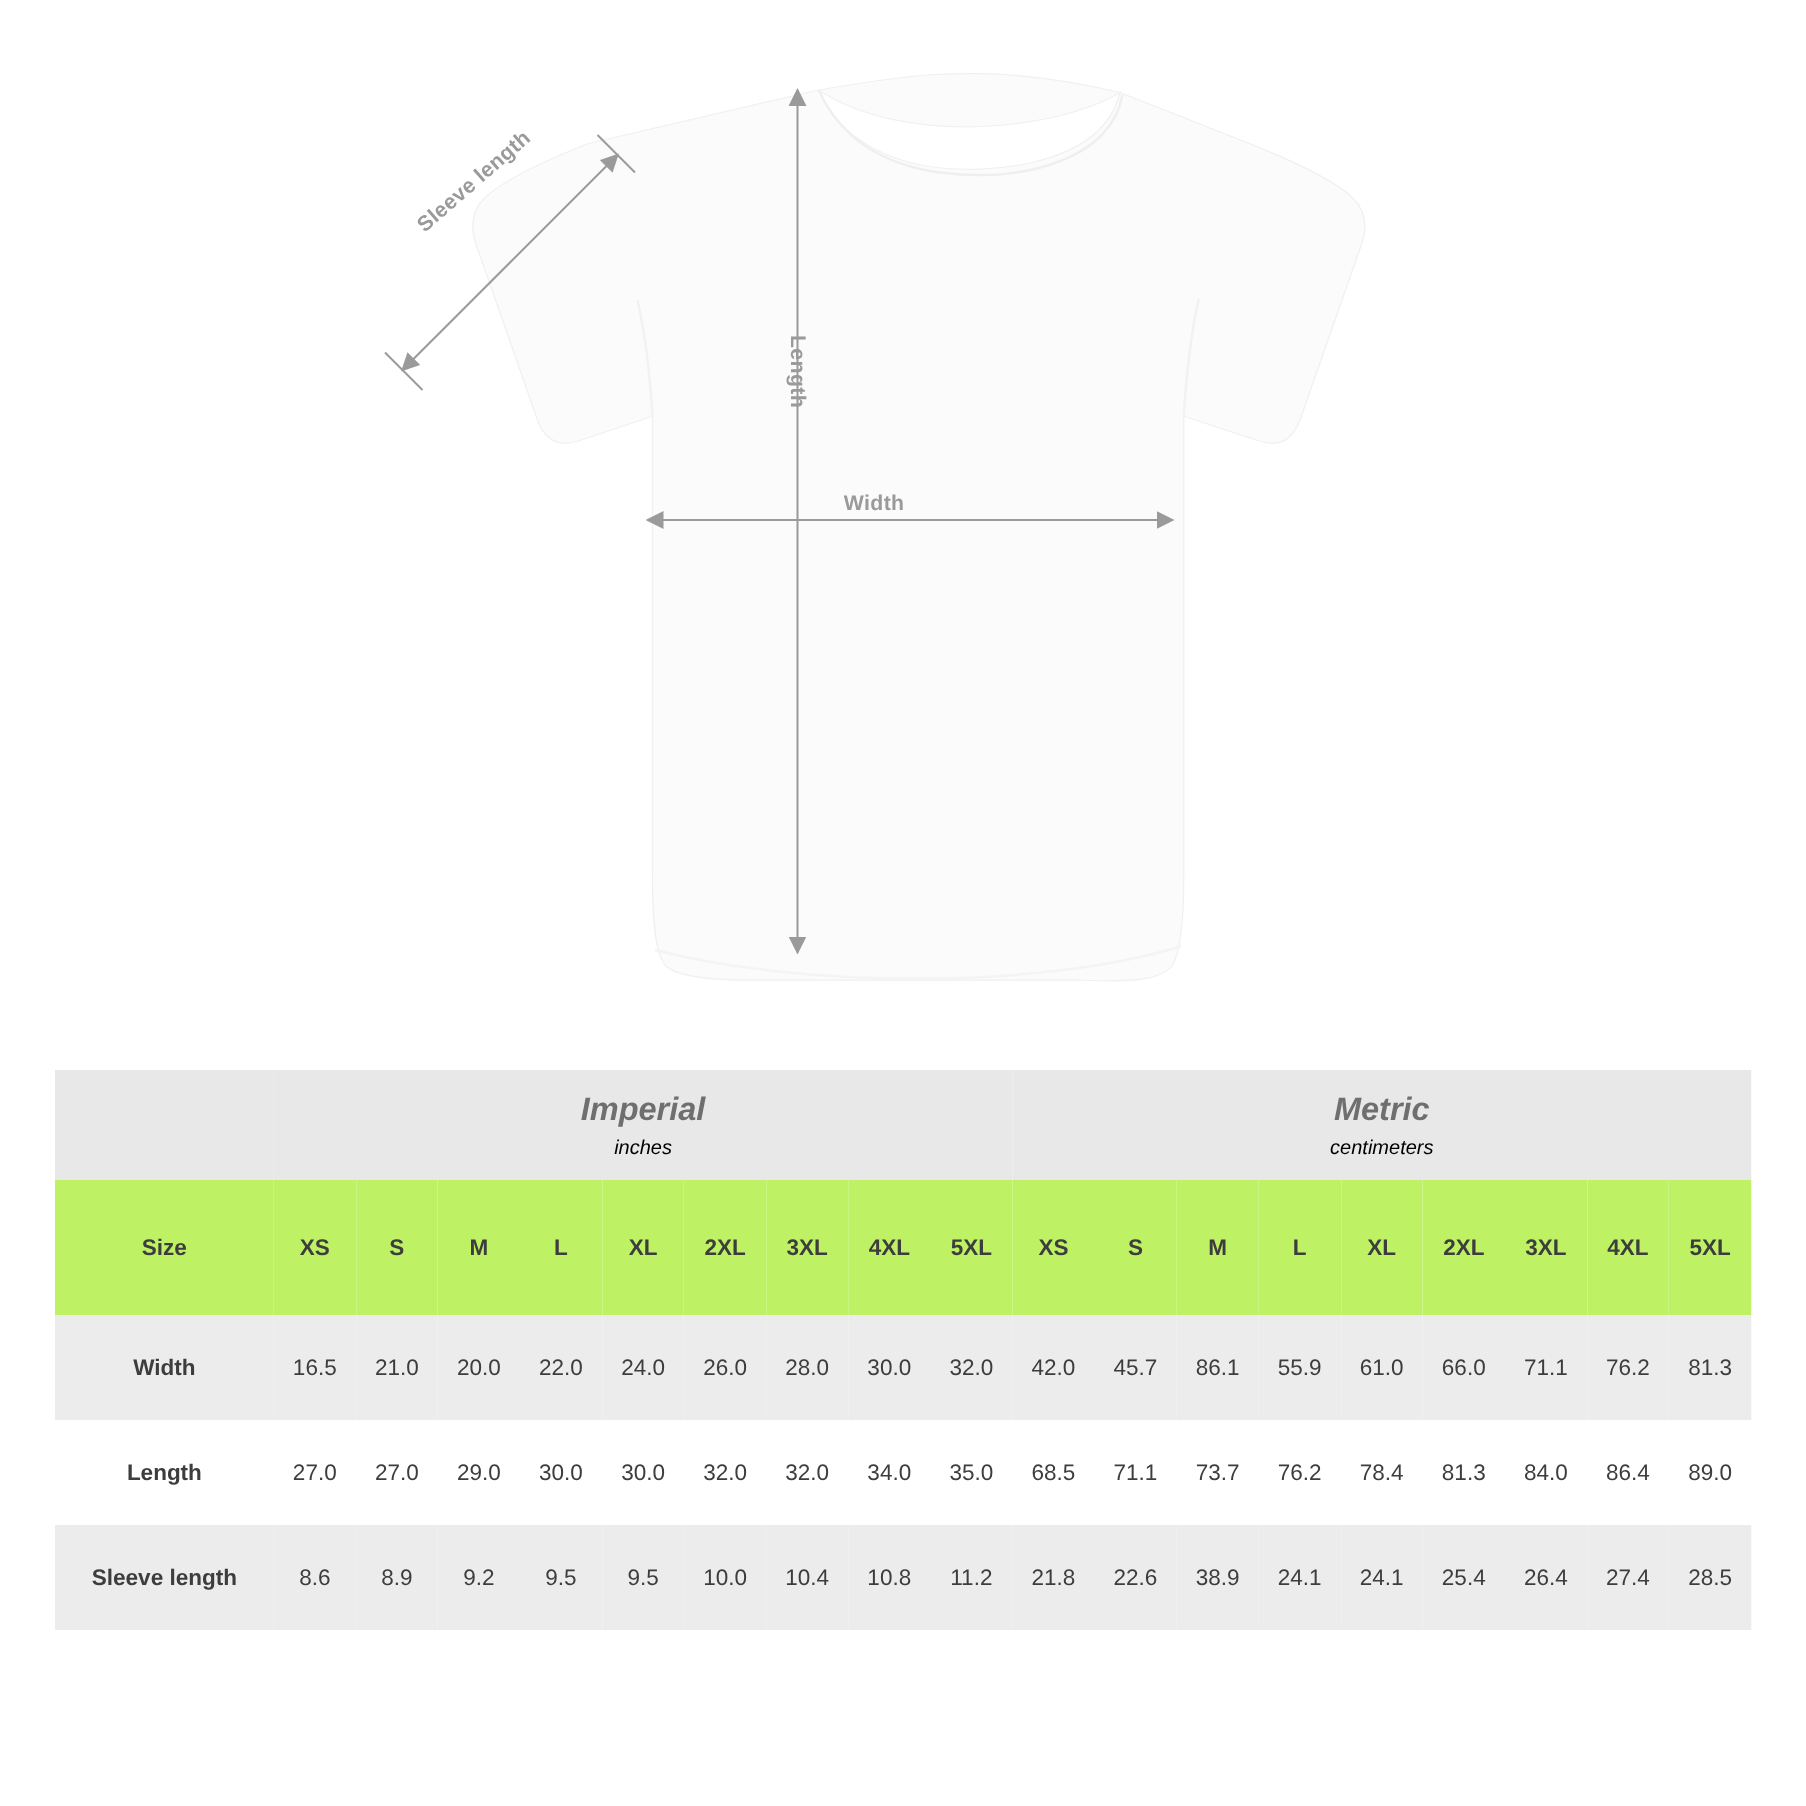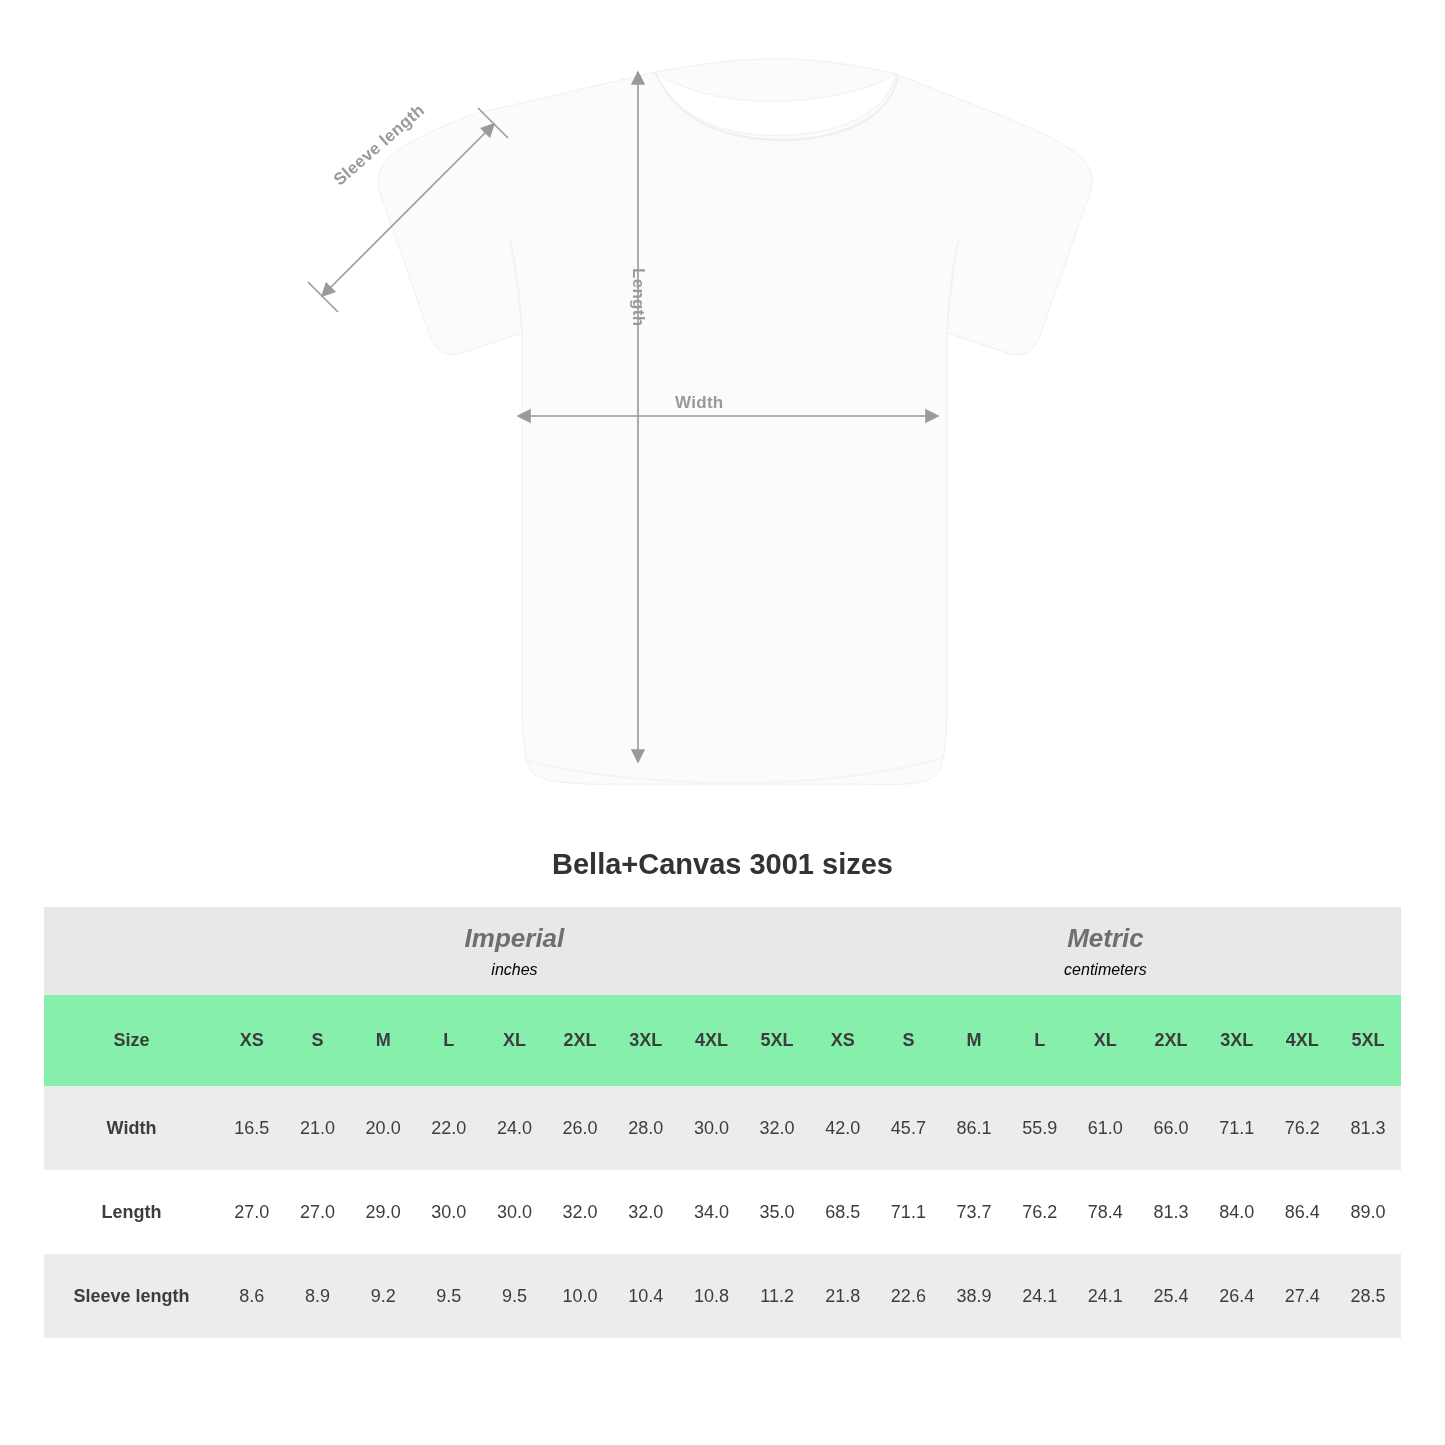--- a/index.html
+++ b/index.html
@@ -102,22 +102,22 @@
     color: #6f6f6f;
     line-height: 1.2;
   }
   .unit-sub {
     font-size: 16px;
     font-style: italic;
     color: #000000;
     margin-top: 6px;
   }
   .hdr-row td {
-    background: #86efac;
-    height: 91px;
+    background: #bef264;
+    height: 108px;
     text-align: center;
     vertical-align: middle;
     font-size: 18px;
     font-weight: bold;
     color: #3d3d3d;
   }
   .hdr-row td.rowlabel {
     font-size: 18px;
   }
   tr.band td {
@@ -199,21 +199,20 @@
       <line x1="478" y1="108" x2="508" y2="138" stroke="#9a9a9a" stroke-width="1.6"></line>
       <line x1="308" y1="282" x2="338" y2="312" stroke="#9a9a9a" stroke-width="1.6"></line>
     </svg>
 
     <div class="dim-label lbl-sleeve">Sleeve length</div>
     <div class="dim-label lbl-length">Length</div>
     <div class="dim-label lbl-width">Width</div>
   </div>
 
   <div class="title-block">
-    <h1 class="chart-title">Bella+Canvas 3001 sizes</h1>
   </div>
 
   <div class="table-wrap">
     <table class="size-table">
       <colgroup id="colgrp">
           <col class="labelcol">
           <col>
           <col>
           <col>
           <col>

